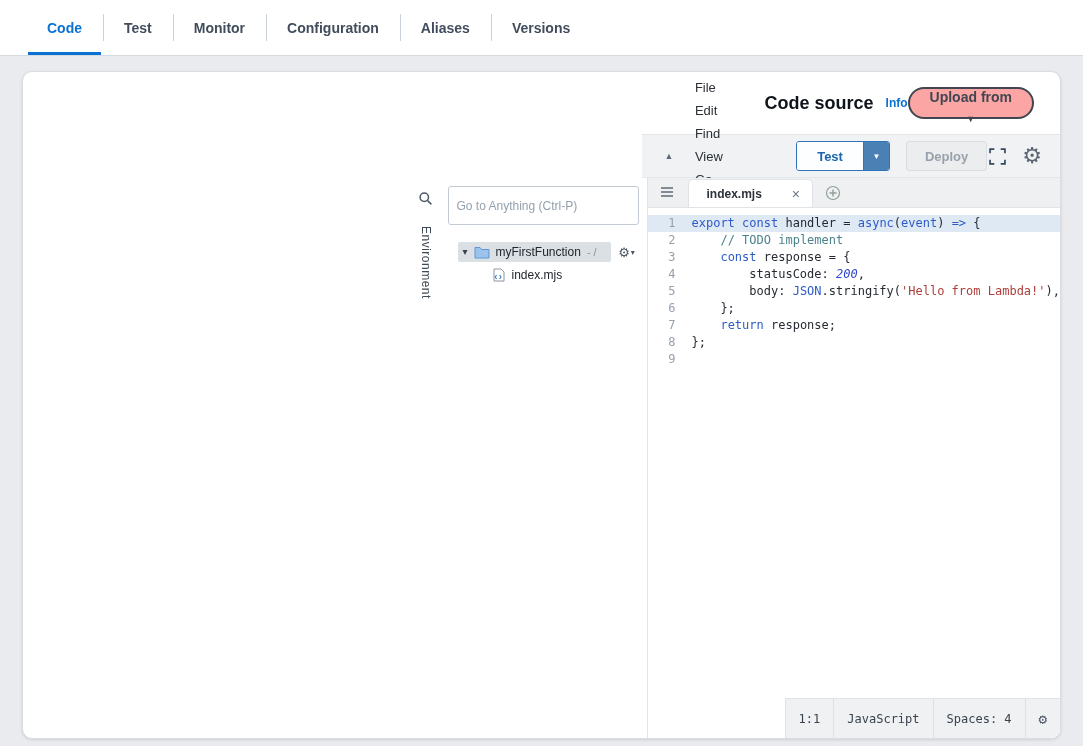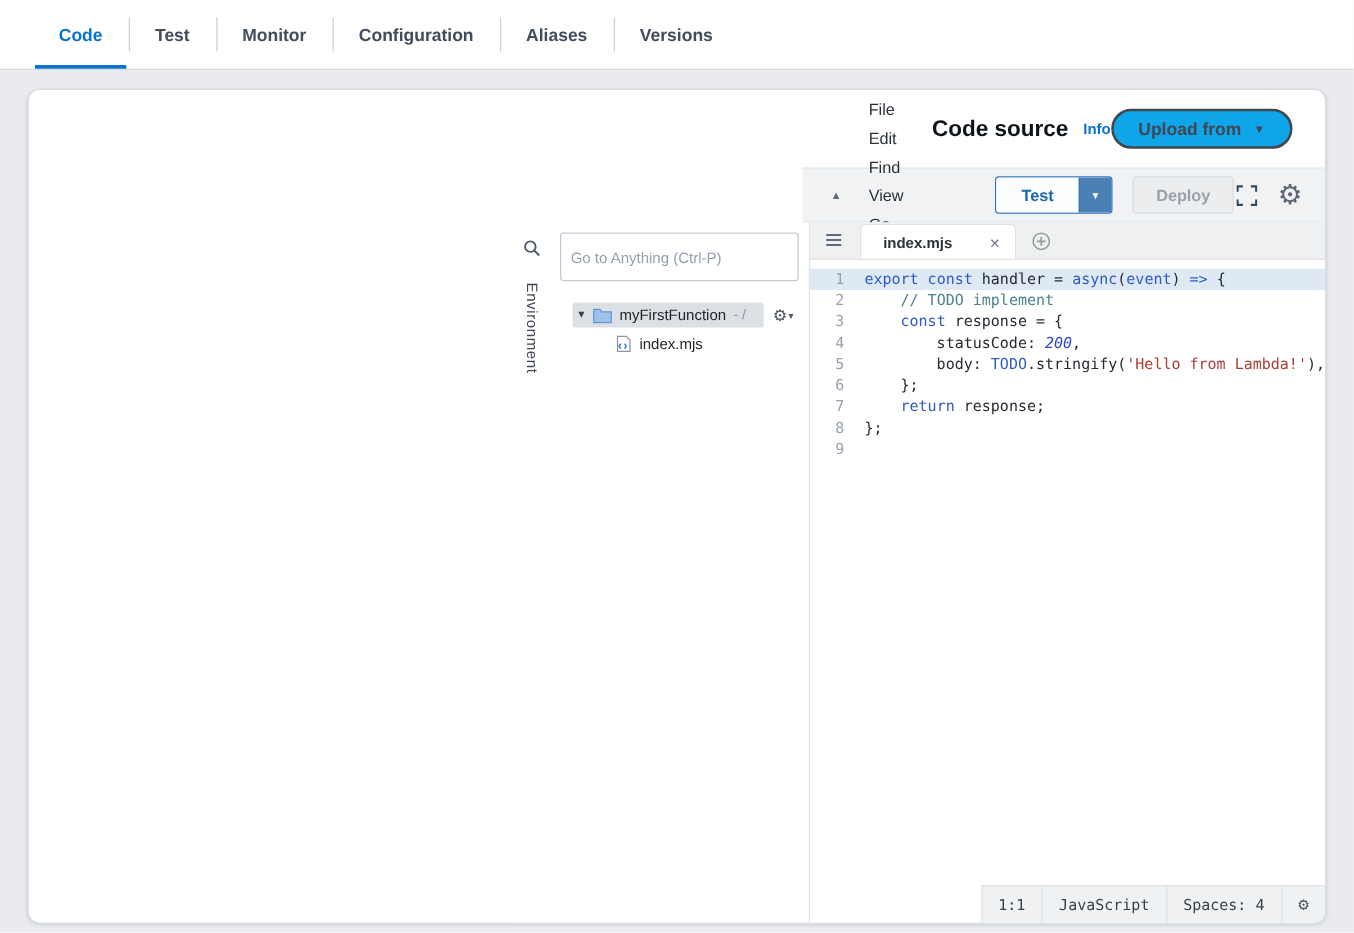--- a/index.html
+++ b/index.html
@@ -37,23 +37,23 @@
     position:absolute; left:22px; right:22px; top:71px; bottom:7px;
     background:#fff; border:1px solid #d9dde2; border-radius:10px;
     box-shadow:0 1px 3px rgba(0,28,36,.12);
     display:flex; flex-direction:column; overflow:hidden;align-items:flex-end;
   }
   .panel-header { height:62px; flex:0 0 62px; display:flex; align-items:center; padding:0 26px; }
   .panel-title { font-size:18px; font-weight:700; color:#0f141a; }
   .info-link { margin-left:12px; font-size:12px; font-weight:700; color:#0972d3; cursor:pointer; }
   .upload-btn {
     margin-left:auto; height:32px; padding:0 20px;
-    border:2px solid #424650; border-radius:16px; background:#0ea5e9;
+    border:2px solid #424650; border-radius:16px; background:#fca5a5;
     color:#424650; font-weight:700; font-size:14px;
-    display:flex; align-items:center; gap:10px; cursor:pointer;
+    display:flex; align-items:center; gap:10px; cursor:pointer;flex-direction:column;
   }
   .upload-btn .caret { font-size:9px; line-height:1; }
 
   
   .menubar {
     height:44px; flex:0 0 44px; background:#f1f2f4;
     border-top:1px solid #e4e7ea; border-bottom:1px solid #e4e7ea;
     display:flex; align-items:center; padding:0 18px 0 14px; gap:2px;
   }
   .collapse-btn { width:26px; text-align:center; color:#5f6b7a; font-size:9px; cursor:pointer; }
@@ -132,21 +132,21 @@
   .code-row.active { background:#dfe9f4; }
   .gutter-cell { flex:0 0 41px; width:41px; text-align:right; padding-right:13px; color:#97a1ad; user-select:none; }
   .code-text { white-space:pre; padding-left:3px; color:#262b33; }
   .tok-p { color:#262b33; }
   .tok-k { color:#2e5bc7; }
   .tok-n { color:#2f46cd;font-style:italic; }
   .tok-s { color:#ad3f3a; }
   .tok-c { color:#4c838c; }
 
   .statusbar {
-    position:absolute; right:0; bottom:0; height:30px;
+    position:absolute; right:0; bottom:0; height:40px;
     display:flex; align-items:stretch;
     background:#eff1f3; border-top:1px solid #e0e3e7; border-left:1px solid #e0e3e7;
     font-size:12px; color:#39434e;
   }
   .status-item { display:flex; align-items:center; padding:0 13px; cursor:pointer; }
   .status-item + .status-item { border-left:1px solid #dde1e5; }
   .gear-small { font-size:14px; color:#4c5663; line-height:1; }
 </style>
 </head>
 <body>
@@ -268,21 +268,21 @@
             <div class="code-row">
               <span class="gutter-cell">3</span>
               <span class="code-text"><span class="tok-p">    </span><span class="tok-k">const</span><span class="tok-p"> response = {</span></span>
             </div>
             <div class="code-row">
               <span class="gutter-cell">4</span>
               <span class="code-text"><span class="tok-p">        statusCode: </span><span class="tok-n">200</span><span class="tok-p">,</span></span>
             </div>
             <div class="code-row">
               <span class="gutter-cell">5</span>
-              <span class="code-text"><span class="tok-p">        body: </span><span class="tok-k">TODO</span><span class="tok-p">.stringify(</span><span class="tok-s">'Hello from Lambda!'</span><span class="tok-p">),</span></span>
+              <span class="code-text"><span class="tok-p">        body: </span><span class="tok-k">JSON</span><span class="tok-p">.stringify(</span><span class="tok-s">'Hello from Lambda!'</span><span class="tok-p">),</span></span>
             </div>
             <div class="code-row">
               <span class="gutter-cell">6</span>
               <span class="code-text"><span class="tok-p">    };</span></span>
             </div>
             <div class="code-row">
               <span class="gutter-cell">7</span>
               <span class="code-text"><span class="tok-p">    </span><span class="tok-k">return</span><span class="tok-p"> response;</span></span>
             </div>
             <div class="code-row">

